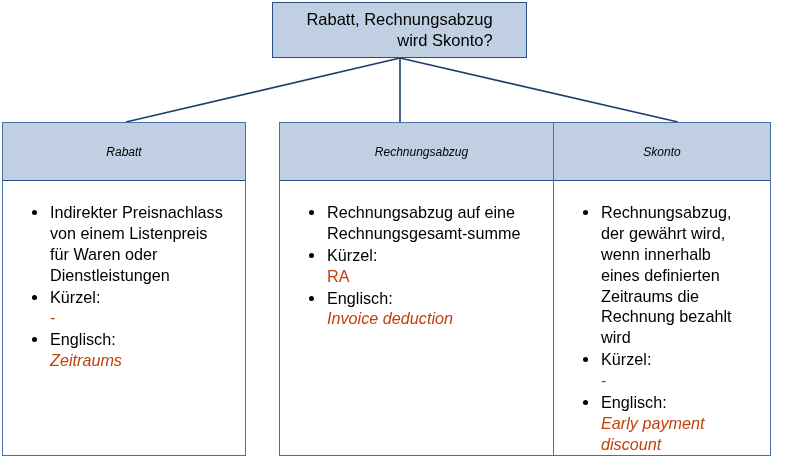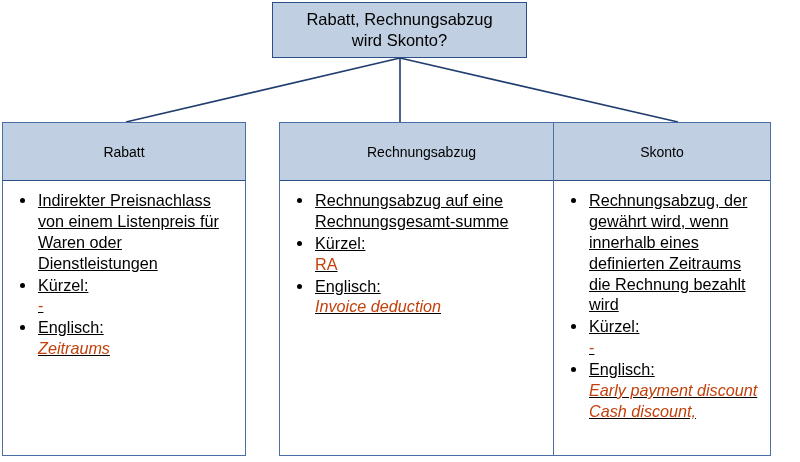--- a/index.html
+++ b/index.html
@@ -32,21 +32,21 @@
     left: 272px;
     top: 2px;
     width: 255px;
     height: 56px;
     box-sizing: border-box;
     background: #c1cfe2;
     border: 1.3px solid #2a4f87;
     display: flex;
     align-items: center;
     justify-content: center;
-    text-align: center;
+    text-align: right;
   }
   .root-label {
     font-size: 16.5px;
     line-height: 1.28;
     color: #000000;
     padding: 0 6px;
   }
 
   
   .category {
@@ -66,35 +66,35 @@
   .cat-header {
     height: 57px;
     flex: 0 0 57px;
     background: #c1cfe2;
     border-bottom: 1.3px solid #2a4f87;
     display: flex;
     align-items: center;
     justify-content: center;
   }
   .cat-title {
-    font-size: 14px;
+    font-size: 12px;
     color: #000000;
     text-align: center;
+    font-style: italic;
   }
 
   .cat-body {
     flex: 1 1 auto;
     padding: 9px 6px 6px 6px;
     overflow: hidden;
   }
   ul.bullets {
-    margin: 0;
+    margin: 12px;
     padding: 0;
     list-style: none;
-    text-decoration: underline;
   }
   ul.bullets > li {
     position: relative;
     padding-left: 29px;
     margin-bottom: 1px;
     font-size: 16.2px;
     line-height: 1.29;
     color: #000000;
   }
   ul.bullets > li::before {

